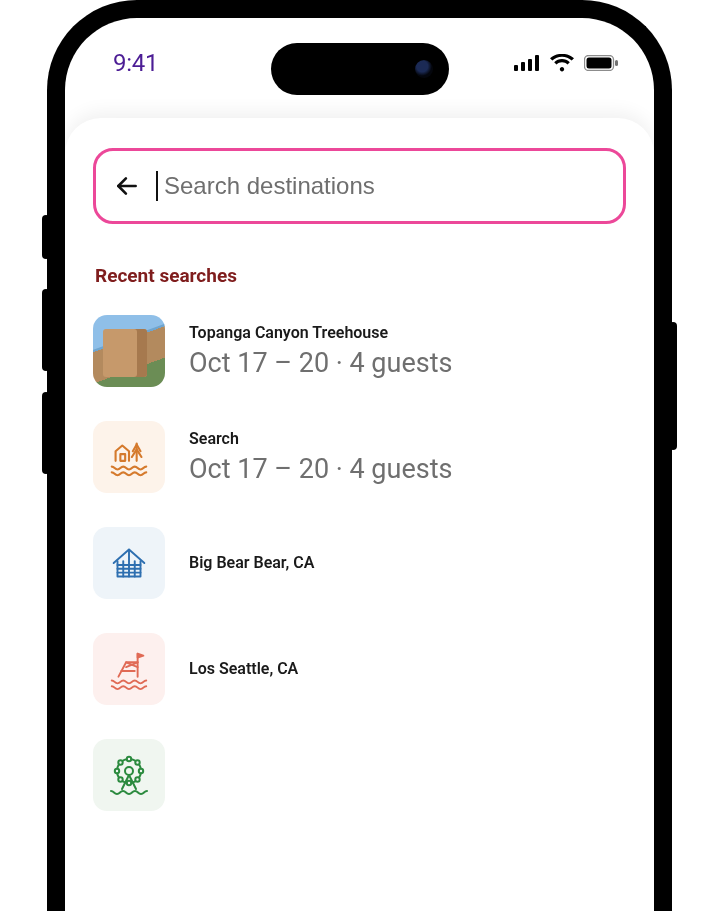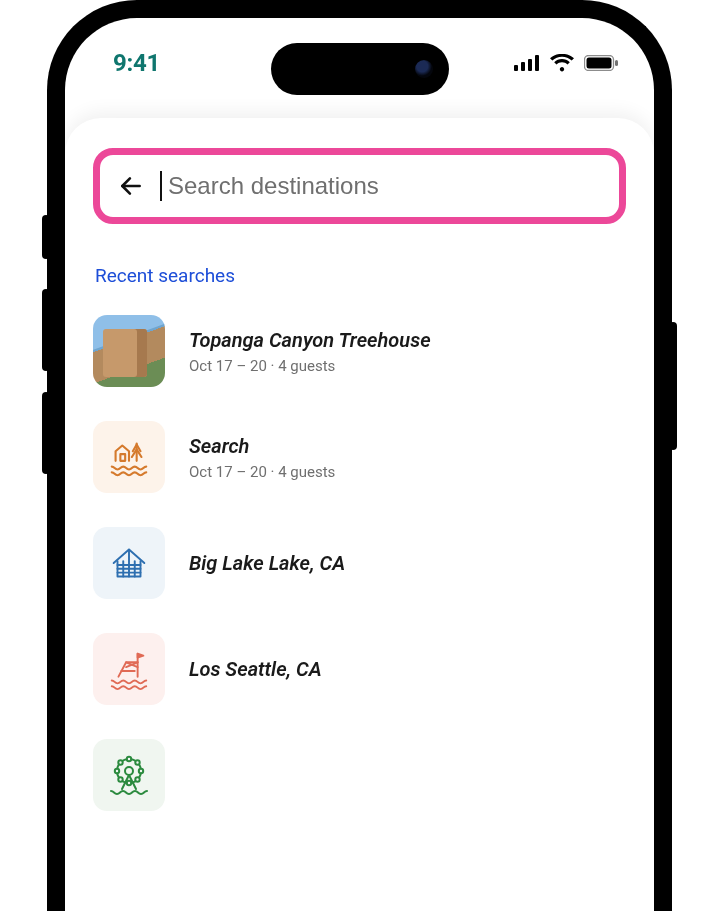--- a/index.html
+++ b/index.html
@@ -63,23 +63,23 @@
     position: absolute;
     top: 0; left: 0; right: 0;
     height: 90px;
     display: flex;
     align-items: center;
     justify-content: space-between;
     padding: 0 36px 0 48px;
   }
   .status-time {
     font-size: 24px;
-    font-weight: 700;
+    font-weight: 400;
     letter-spacing: -0.3px;
-    color: #0f766e;
+    color: #4c1d95;
   }
   .status-right {
     display: flex;
     align-items: center;
     gap: 10px;
   }
   .signal-icon svg, .wifi-icon svg, .battery-icon svg { display:block; }
 
   .content {
     position: absolute;
@@ -89,21 +89,21 @@
     border-radius: 36px 36px 0 0;
     box-shadow: 0 -6px 18px rgba(0,0,0,0.06);
     padding: 30px 28px 0 28px;
     overflow: hidden;
   }
 
   .search-bar {
     display: flex;
     align-items: center;
     height: 76px;
-    border: 7px solid #ec4899;
+    border: 3px solid #ec4899;
     border-radius: 20px;
     padding: 0 18px;
     gap: 16px;
   }
   .search-input {
     border: none;
     outline: none;
     font-size: 24px;
     color: #111;
     flex: 1;
@@ -113,22 +113,22 @@
   .cursor {
     width: 2px;
     height: 30px;
     background: #111;
     margin-right: -10px;
   }
   .back-icon svg { display:block; }
 
   .section-heading {
     font-size: 19px;
-    color: #1d4ed8;
-    font-weight: 400;
+    color: #7f1d1d;
+    font-weight: 700;
     margin: 40px 0 18px 2px;
   }
 
   .item-row {
     display: flex;
     align-items: center;
     gap: 24px;
     padding: 10px 0 24px 0;
     cursor: pointer;
   }
@@ -153,28 +153,27 @@
     background:#c6996b;
     border-radius:3px;
     box-shadow: inset -10px 0 0 #a6794e;
   }
   .thumb-bg-orange { background: #fdf3ea; }
   .thumb-bg-blue   { background: #eef4f9; }
   .thumb-bg-pink   { background: #fdf0ee; }
   .thumb-bg-green  { background: #f0f6f0; }
 
   .item-text .title {
-    font-size: 20px;
+    font-size: 16px;
     font-weight: 600;
     color: #1a1a1a;
     line-height: 1.25;
-    font-style: italic;
   }
   .item-text .subtitle {
-    font-size: 15px;
+    font-size: 27px;
     color: #6f6f6f;
     margin-top: 4px;
   }
 </style>
 </head>
 <body>
 
 <div class="side-btn side-left-1"></div>
 <div class="side-btn side-left-2"></div>
 <div class="side-btn side-left-3"></div>
@@ -268,21 +267,21 @@
             <path d="M12 22 L12 38 L36 38 L36 22"></path>
             <line x1="12" y1="26" x2="36" y2="26"></line>
             <line x1="12" y1="30" x2="36" y2="30"></line>
             <line x1="12" y1="34" x2="36" y2="34"></line>
             <line x1="18" y1="22" x2="18" y2="38"></line>
             <line x1="24" y1="10" x2="24" y2="38"></line>
             <line x1="30" y1="22" x2="30" y2="38"></line>
           </svg>
         </div>
         <div class="item-text">
-          <div class="title">Big Lake Lake, CA</div>
+          <div class="title">Big Bear Bear, CA</div>
         </div>
       </div>
 
       <div class="item-row">
         <div class="thumb thumb-bg-pink">
           <svg width="46" height="46" viewBox="0 0 48 48" fill="none" stroke="#e06a55" stroke-width="2" stroke-linecap="round" stroke-linejoin="round">
             <path d="M13 32 L21 17 L33 17 L33 32"></path>
             <line x1="21" y1="17" x2="33" y2="22"></line>
             <line x1="21" y1="22" x2="33" y2="17"></line>
             <line x1="16" y1="26" x2="30" y2="26"></line>

